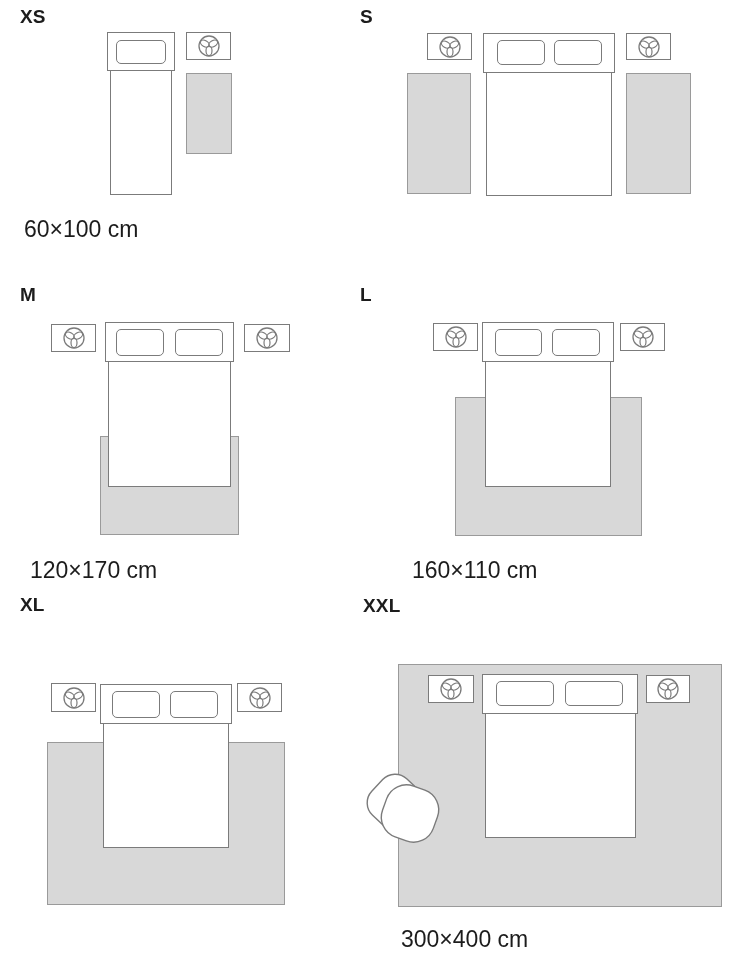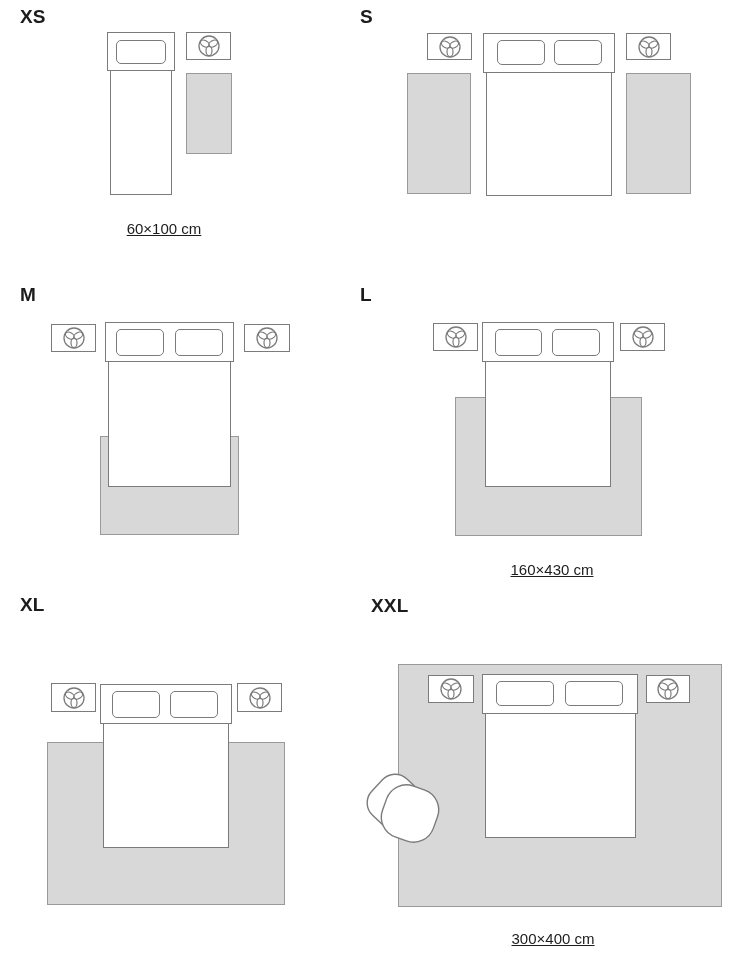--- a/index.html
+++ b/index.html
@@ -15,22 +15,22 @@
     position:relative;width:740px;height:960px;background:var(--bg);
     font-family:"Liberation Sans", sans-serif;overflow:hidden;
   }
   .panel{position:absolute;}
   .panel > *{position:absolute;box-sizing:border-box;}
   .cat{
     font-size:19px;font-weight:700;color:var(--text);line-height:22px;
     letter-spacing:.2px;white-space:nowrap;
   }
   .size{
-    font-size:15px;font-weight:400;color:var(--text);line-height:26px;
-    width:280px;text-align:center;white-space:nowrap;text-decoration:underline;
+    font-size:23px;font-weight:400;color:var(--text);line-height:26px;
+    width:280px;text-align:left;white-space:nowrap;
   }
   .rug{background:var(--rug-fill);border:1px solid var(--rug-border);z-index:1;}
   .bed-h{background:var(--furn-fill);border:1.4px solid var(--furn);z-index:2;}
   .bed-b{background:var(--furn-fill);border:1.4px solid var(--furn);z-index:2;}
   .pillow{background:var(--furn-fill);border:1.4px solid var(--furn);border-radius:5px;z-index:3;}
   .ns{
     background:var(--furn-fill);border:1.4px solid var(--furn);z-index:3;
     display:flex;align-items:center;justify-content:center;
   }
   .ns span{display:flex;align-items:center;justify-content:center;}
@@ -120,20 +120,21 @@
               <ellipse cx="13" cy="16.8" rx="3" ry="4.8" transform="rotate(120 13 12)"></ellipse>
               <ellipse cx="13" cy="16.8" rx="3" ry="4.8" transform="rotate(240 13 12)"></ellipse>
             </g>
           </svg>
       </span>
     </div>
     <div class="bed-h" style="left:105px;top:42px;width:129px;height:40px"></div>
     <div class="pillow" style="left:116px;top:49px;width:48px;height:27px"></div>
     <div class="pillow" style="left:175px;top:49px;width:48px;height:27px"></div>
     <div class="bed-b" style="left:108px;top:81px;width:123px;height:126px"></div>
+    <div class="size" style="left:30px;top:277px">120×170 cm</div>
   </section>
 
   <section class="panel" style="left:355px;top:280px;width:385px;height:315px">
     <div class="cat" style="left:5px;top:4px">L</div>
     <div class="rug" style="left:100px;top:117px;width:187px;height:139px"></div>
     <div class="ns" style="left:78px;top:43px;width:45px;height:28px">
       <span>
         <svg width="26" height="24" viewBox="0 0 26 24">
             <circle cx="13" cy="12" r="10" fill="none" stroke="#7b7b7b" stroke-width="1.3"></circle>
             <g fill="none" stroke="#7b7b7b" stroke-width="1.2">
@@ -153,21 +154,21 @@
               <ellipse cx="13" cy="16.8" rx="3" ry="4.8" transform="rotate(120 13 12)"></ellipse>
               <ellipse cx="13" cy="16.8" rx="3" ry="4.8" transform="rotate(240 13 12)"></ellipse>
             </g>
           </svg>
       </span>
     </div>
     <div class="bed-h" style="left:127px;top:42px;width:132px;height:40px"></div>
     <div class="pillow" style="left:140px;top:49px;width:47px;height:27px"></div>
     <div class="pillow" style="left:197px;top:49px;width:48px;height:27px"></div>
     <div class="bed-b" style="left:130px;top:81px;width:126px;height:126px"></div>
-    <div class="size" style="left:57px;top:277px">160×430 cm</div>
+    <div class="size" style="left:57px;top:277px">160×110 cm</div>
   </section>
 
   <section class="panel" style="left:0;top:590px;width:355px;height:370px">
     <div class="cat" style="left:20px;top:4px">XL</div>
     <div class="rug" style="left:47px;top:152px;width:238px;height:163px"></div>
     <div class="ns" style="left:51px;top:93px;width:45px;height:29px">
       <span>
         <svg width="26" height="24" viewBox="0 0 26 24">
             <circle cx="13" cy="12" r="10" fill="none" stroke="#7b7b7b" stroke-width="1.3"></circle>
             <g fill="none" stroke="#7b7b7b" stroke-width="1.2">
@@ -190,21 +191,21 @@
           </svg>
       </span>
     </div>
     <div class="bed-h" style="left:100px;top:94px;width:132px;height:40px"></div>
     <div class="pillow" style="left:112px;top:101px;width:48px;height:27px"></div>
     <div class="pillow" style="left:170px;top:101px;width:48px;height:27px"></div>
     <div class="bed-b" style="left:103px;top:133px;width:126px;height:125px"></div>
   </section>
 
   <section class="panel" style="left:355px;top:590px;width:385px;height:370px">
-    <div class="cat" style="left:16px;top:5px">XXL</div>
+    <div class="cat" style="left:8px;top:5px">XXL</div>
     <div class="rug" style="left:43px;top:74px;width:324px;height:243px"></div>
     <div class="ns" style="left:73px;top:85px;width:46px;height:28px">
       <span>
         <svg width="26" height="24" viewBox="0 0 26 24">
             <circle cx="13" cy="12" r="10" fill="none" stroke="#7b7b7b" stroke-width="1.3"></circle>
             <g fill="none" stroke="#7b7b7b" stroke-width="1.2">
               <ellipse cx="13" cy="16.8" rx="3" ry="4.8"></ellipse>
               <ellipse cx="13" cy="16.8" rx="3" ry="4.8" transform="rotate(120 13 12)"></ellipse>
               <ellipse cx="13" cy="16.8" rx="3" ry="4.8" transform="rotate(240 13 12)"></ellipse>
             </g>
@@ -226,16 +227,16 @@
     <div class="bed-h" style="left:127px;top:84px;width:156px;height:40px"></div>
     <div class="pillow" style="left:141px;top:91px;width:58px;height:25px"></div>
     <div class="pillow" style="left:210px;top:91px;width:58px;height:25px"></div>
     <div class="bed-b" style="left:130px;top:123px;width:151px;height:125px"></div>
     <span class="armchair" style="left:4px;top:174px;width:88px;height:86px">
       <svg width="88" height="86" viewBox="0 0 88 86">
         <rect x="11.5" y="13.5" width="50" height="50" rx="17" transform="rotate(43 36.5 38.5)" fill="#ffffff" stroke="#7b7b7b" stroke-width="1.4"></rect>
         <rect x="24" y="22.5" width="54" height="54" rx="21" transform="rotate(20 51 49.5)" fill="#ffffff" stroke="#7b7b7b" stroke-width="1.4"></rect>
       </svg>
     </span>
-    <div class="size" style="left:58px;top:336px">300×400 cm</div>
+    <div class="size" style="left:46px;top:336px">300×400 cm</div>
   </section>
 
 </div>
 
 </body></html>

